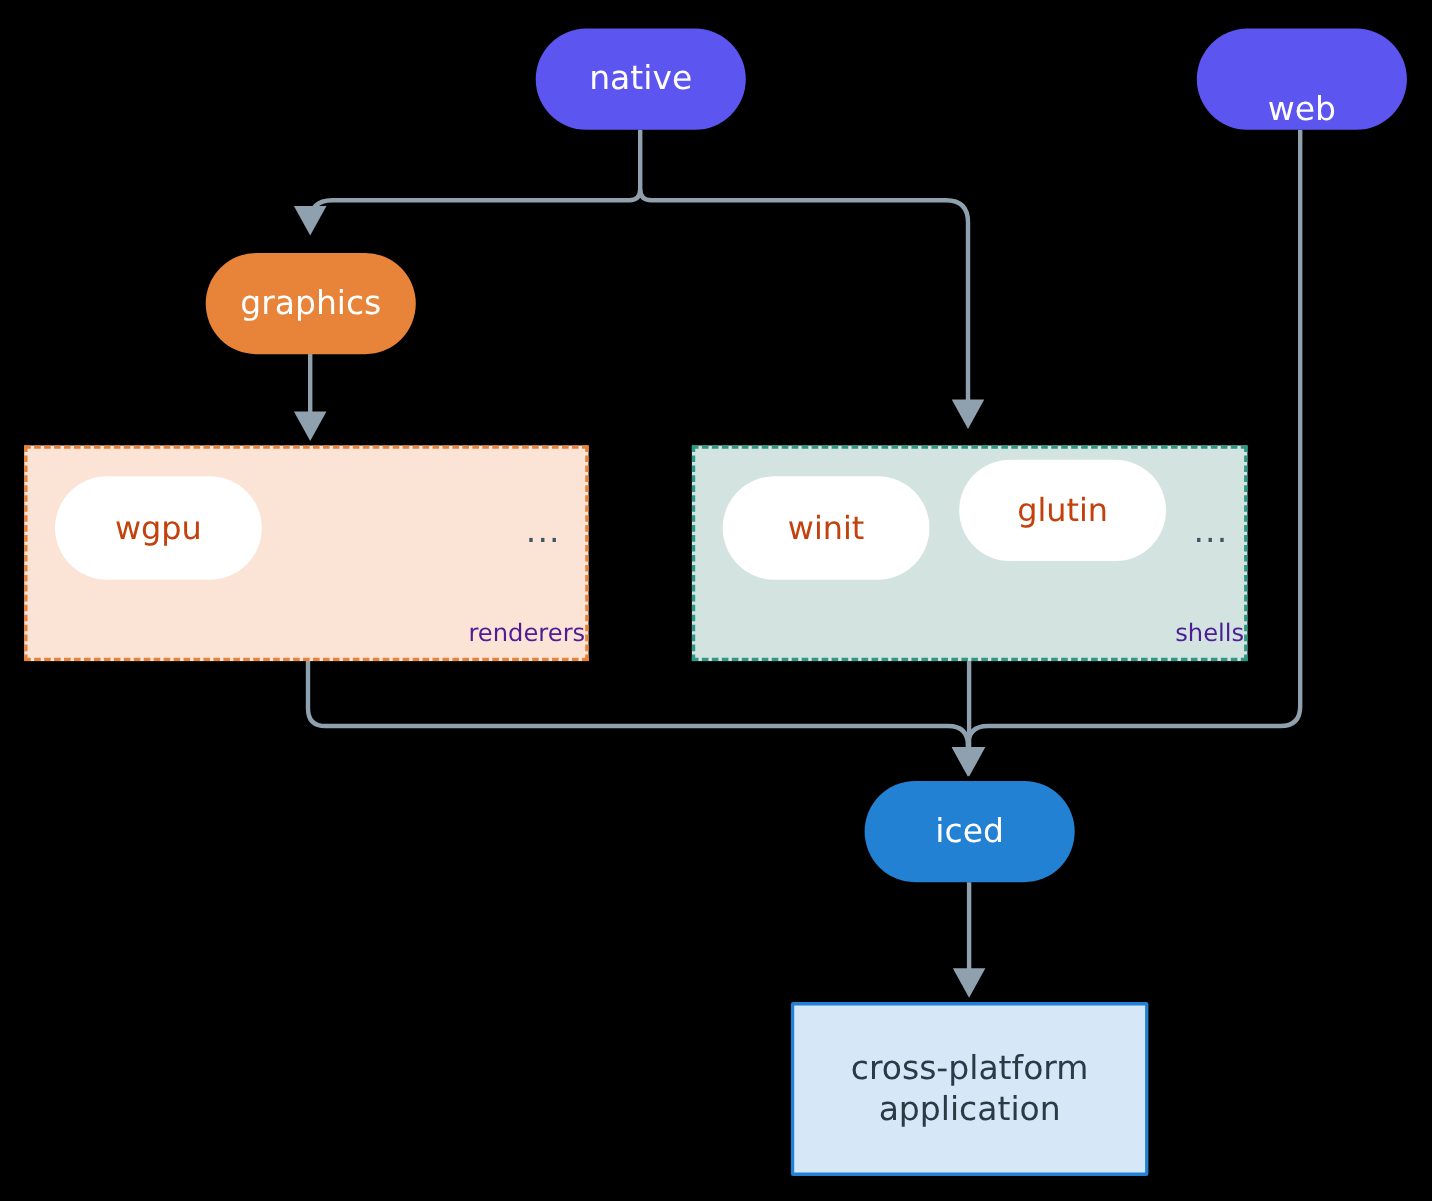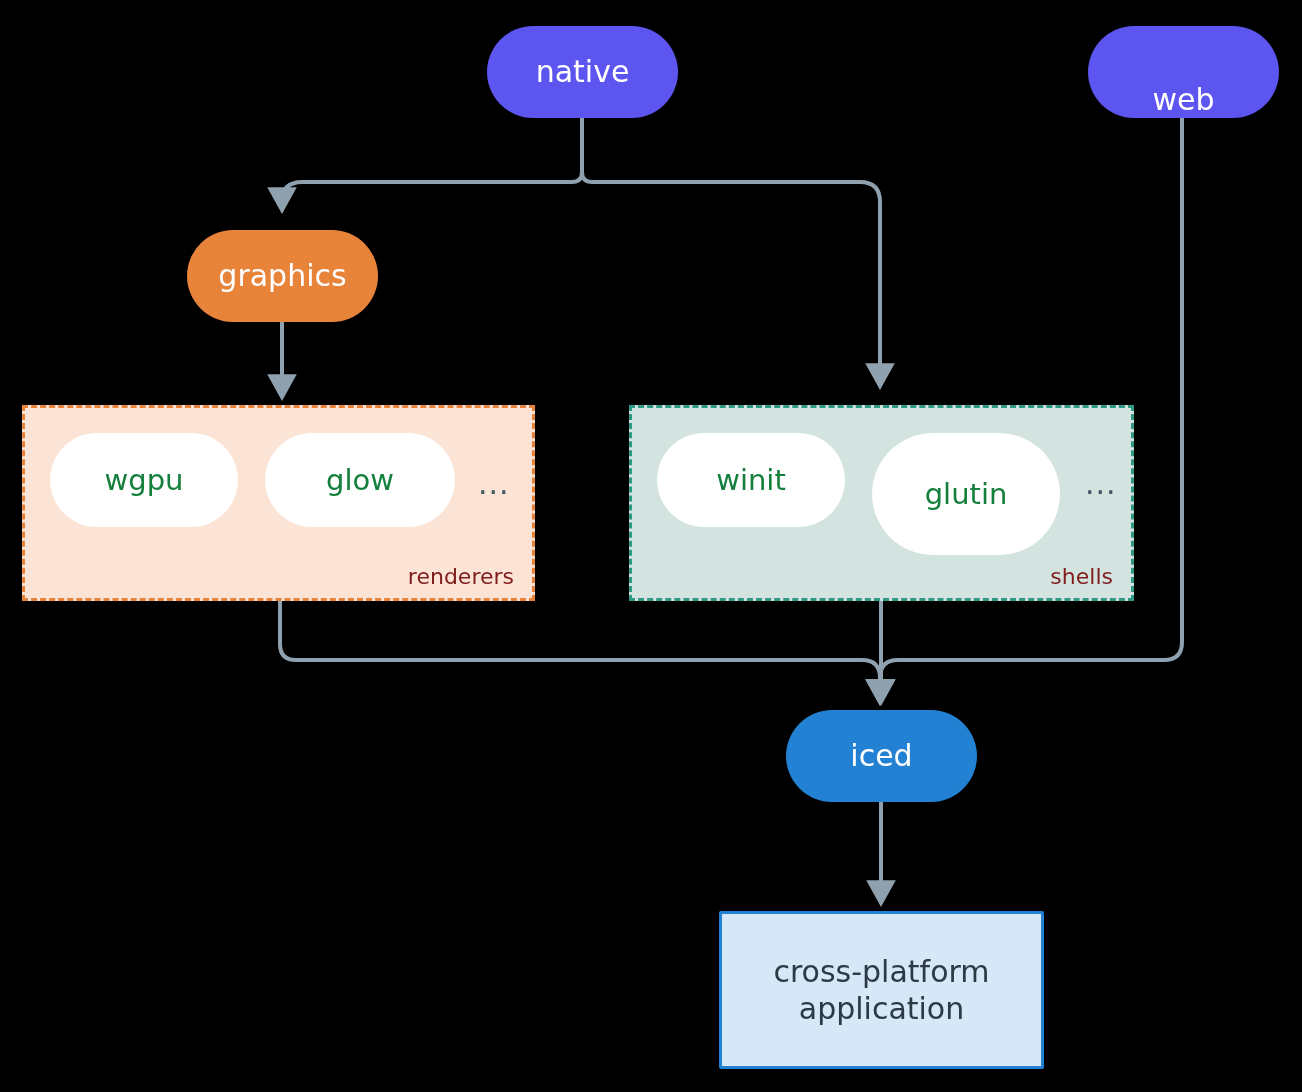--- a/index.html
+++ b/index.html
@@ -33,33 +33,33 @@
     line-height: 1.25;
   }
   .pill-root {
     border-radius: 999px;
     color: #ffffff;
     font-size: 30px;
   }
   .pill-sub {
     border-radius: 999px;
     background: #ffffff;
-    color: #15803d;
+    color: #c2410c;
     font-size: 29px;
   }
   .group-box {
     position: absolute;
     box-sizing: border-box;
   }
   .group-label {
     position: absolute;
-    right: 18px;
+    right: 0;
     bottom: 9px;
     font-size: 22px;
-    color: #7f1d1d;
+    color: #4c1d95;
   }
   .ellipsis {
     position: absolute;
     font-size: 30px;
     color: #3f5663;
     letter-spacing: 1px;
   }
   .rect-node {
     border-radius: 2px;
     font-size: 30px;
@@ -107,33 +107,30 @@
     <span>graphics</span>
   </div>
 
   <div class="group-box" style="left:22px; top:405px; width:513px; height:196px;
               background:#fbe3d5; border:3px dashed #e8833a;">
     <span class="group-label">renderers</span>
   </div>
   <div class="node pill-sub" style="left:50px; top:433px; width:188px; height:94px;">
     <span>wgpu</span>
   </div>
-  <div class="node pill-sub" style="left:265px; top:433px; width:190px; height:94px;">
-    <span>glow</span>
-  </div>
   <div class="ellipsis" style="left:478px; top:466px;">...</div>
 
   <div class="group-box" style="left:629px; top:405px; width:505px; height:196px;
               background:#d2e3e0; border:3px dashed #2e9a85;">
     <span class="group-label">shells</span>
   </div>
   <div class="node pill-sub" style="left:657px; top:433px; width:188px; height:94px;justify-content:center;">
     <span>winit</span>
   </div>
-  <div class="node pill-sub" style="left:872px; top:433px; width:188px; height:122px;">
+  <div class="node pill-sub" style="left:872px; top:418px; width:188px; height:92px;">
     <span>glutin</span>
   </div>
   <div class="ellipsis" style="left:1085px; top:466px;">...</div>
 
   <div class="node pill-root" style="left:786px; top:710px; width:191px; height:92px; background:#2381d4;align-items:center;">
     <span>iced</span>
   </div>
 
   <div class="node rect-node" style="left:719px; top:911px; width:325px; height:158px;
               background:#d6e8f7; border:3px solid #2381d4;">

